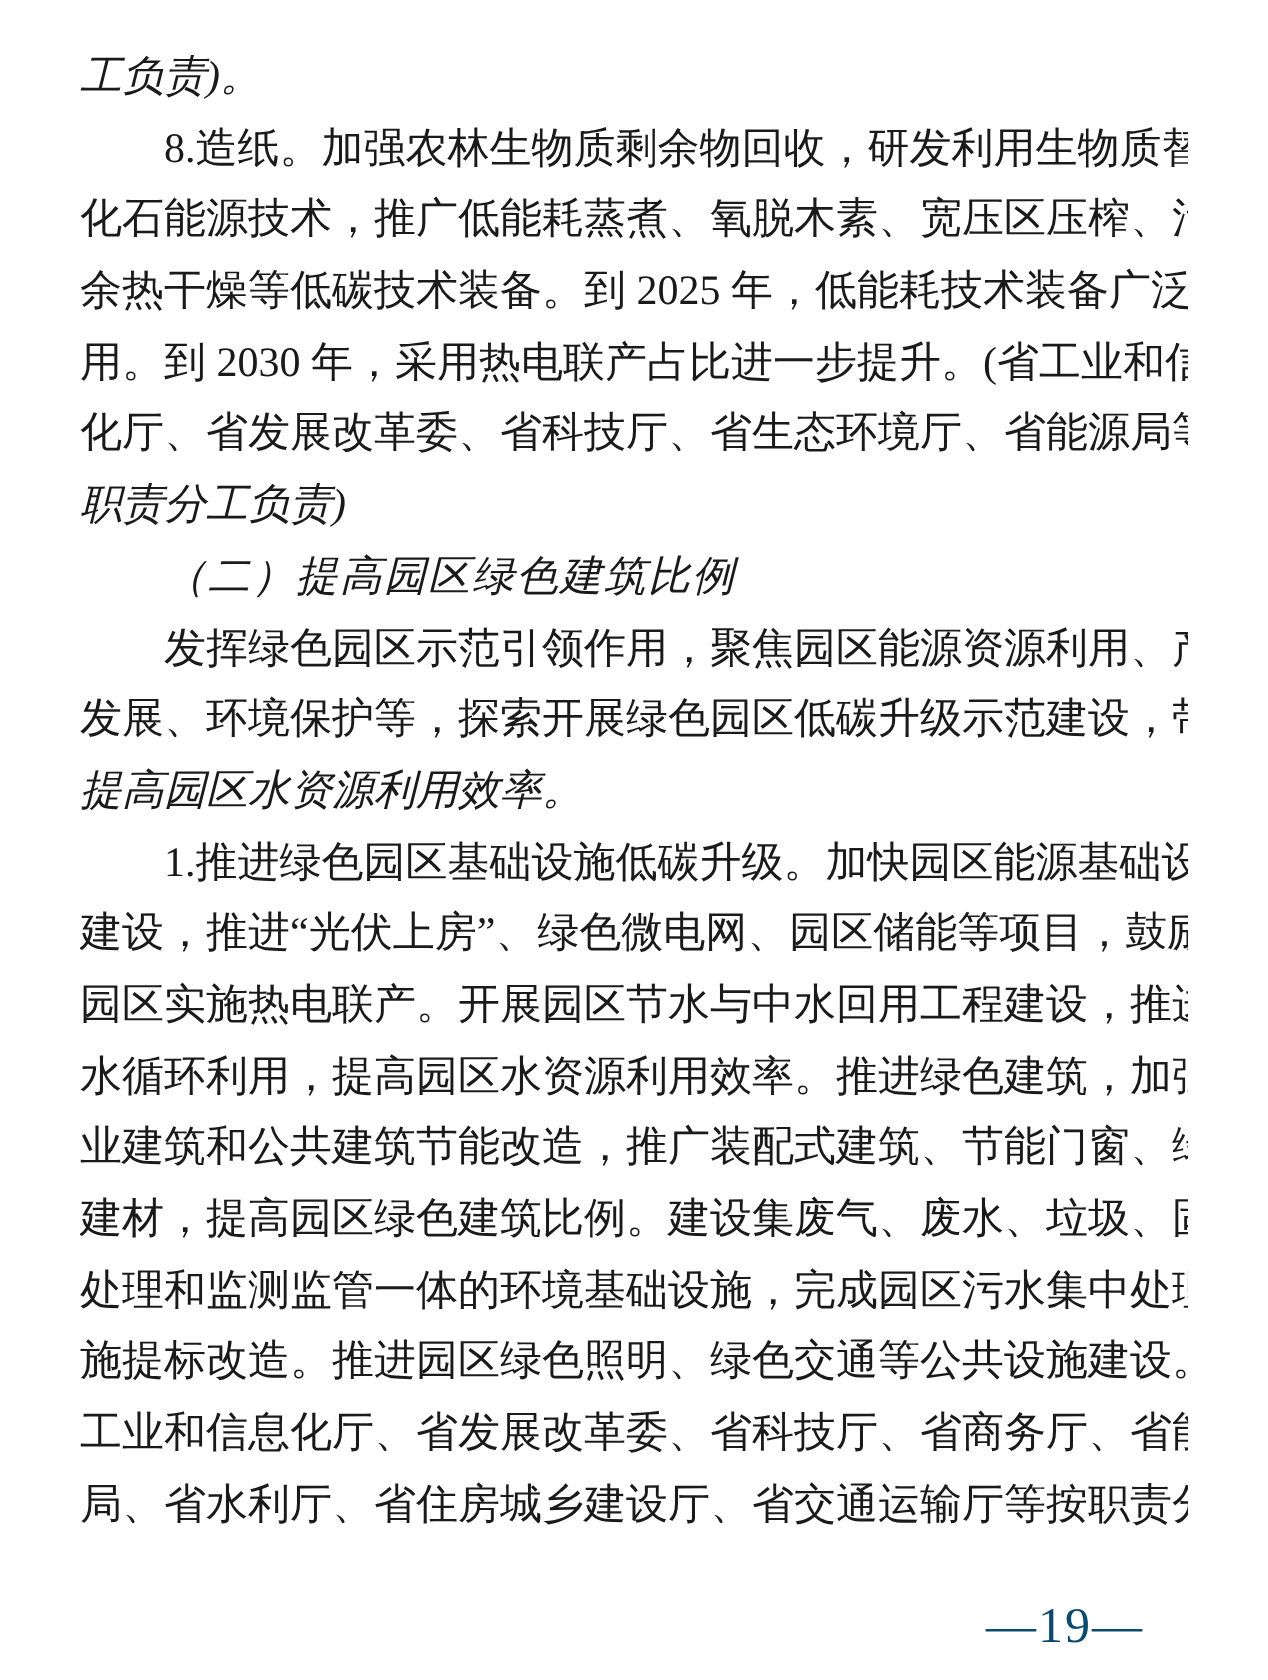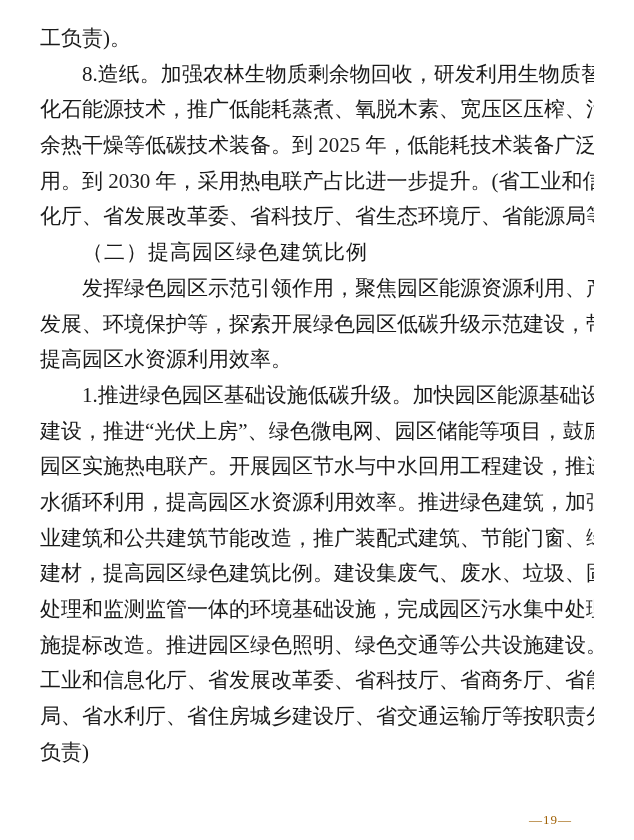--- a/index.html
+++ b/index.html
@@ -30,69 +30,70 @@
     font-size: 21px;
     line-height: 35.7px;
     height: 35.7px;
     text-align: justify;
     text-align-last: justify;
     overflow: hidden;
     white-space: nowrap;
   }
   .line.last {
     text-align-last: left;
+    font-style: italic;
   }
   .line.indent {
     text-indent: 2em;
   }
   .para.heading .line {
     letter-spacing: 1px;
   }
   .footer {
     position: absolute;
     right: 62px;
     bottom: 14px;
-    font-size: 13px;
+    font-size: 25px;
     line-height: 1;
     letter-spacing: 1px;
-    color: #a16207;
+    color: #0c4a6e;
     margin-top: 29px;
   }
 </style>
 </head>
 <body>
 
 <div class="page">
   <div class="content">
       <div class="para continuation">
         <div class="line last">工负责)。</div>
       </div>
       <div class="para body">
         <div class="line indent">8.造纸。加强农林生物质剩余物回收，研发利用生物质替代</div>
         <div class="line">化石能源技术，推广低能耗蒸煮、氧脱木素、宽压区压榨、污泥</div>
         <div class="line">余热干燥等低碳技术装备。到 2025 年，低能耗技术装备广泛应</div>
         <div class="line">用。到 2030 年，采用热电联产占比进一步提升。(省工业和信息</div>
         <div class="line">化厅、省发展改革委、省科技厅、省生态环境厅、省能源局等按</div>
+        <div class="line last">职责分工负责)</div>
       </div>
       <div class="para heading">
         <div class="line last indent">（二）提高园区绿色建筑比例</div>
       </div>
       <div class="para body">
         <div class="line indent">发挥绿色园区示范引领作用，聚焦园区能源资源利用、产业</div>
         <div class="line">发展、环境保护等，探索开展绿色园区低碳升级示范建设，带动</div>
         <div class="line last">提高园区水资源利用效率。</div>
       </div>
       <div class="para body">
         <div class="line indent">1.推进绿色园区基础设施低碳升级。加快园区能源基础设施</div>
         <div class="line">建设，推进“光伏上房”、绿色微电网、园区储能等项目，鼓励</div>
         <div class="line">园区实施热电联产。开展园区节水与中水回用工程建设，推进废</div>
         <div class="line">水循环利用，提高园区水资源利用效率。推进绿色建筑，加强工</div>
         <div class="line">业建筑和公共建筑节能改造，推广装配式建筑、节能门窗、绿色</div>
         <div class="line">建材，提高园区绿色建筑比例。建设集废气、废水、垃圾、固废</div>
         <div class="line">处理和监测监管一体的环境基础设施，完成园区污水集中处理设</div>
         <div class="line">施提标改造。推进园区绿色照明、绿色交通等公共设施建设。(省</div>
         <div class="line">工业和信息化厅、省发展改革委、省科技厅、省商务厅、省能源</div>
         <div class="line">局、省水利厅、省住房城乡建设厅、省交通运输厅等按职责分工</div>
-        <div class="line last">负责)</div>
       </div>
     </div>
   <div class="footer">—19—</div>
 </div>
 
 </body></html>

